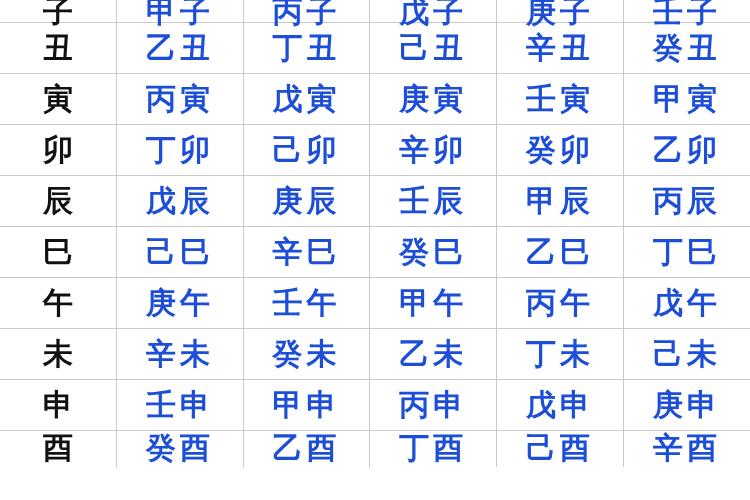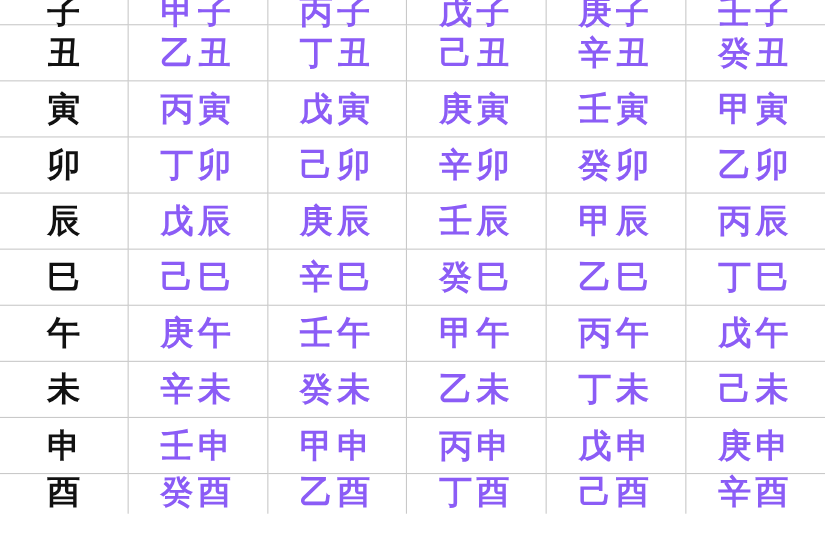--- a/index.html
+++ b/index.html
@@ -19,21 +19,21 @@
     table-layout: fixed;
   }
   #sexagenary-table col.branch-col { width: 116px; }
   #sexagenary-table col.cycle-col  { width: 126px; }
   #sexagenary-table td {
     height: 50px;
     text-align: center;
     vertical-align: middle;
     font-size: 30px;
     font-weight: bold;
-    color: #8b5cf6;
+    color: #1d4ed8;
     letter-spacing: 4px;
     border-bottom: 1px solid #c9c9c9;
     border-right: 1px solid #c9c9c9;
     padding: 0;
     background: #ffffff;
   }
   #sexagenary-table td.branch-cell {
     color: #111111;
     letter-spacing: 0;
   }

